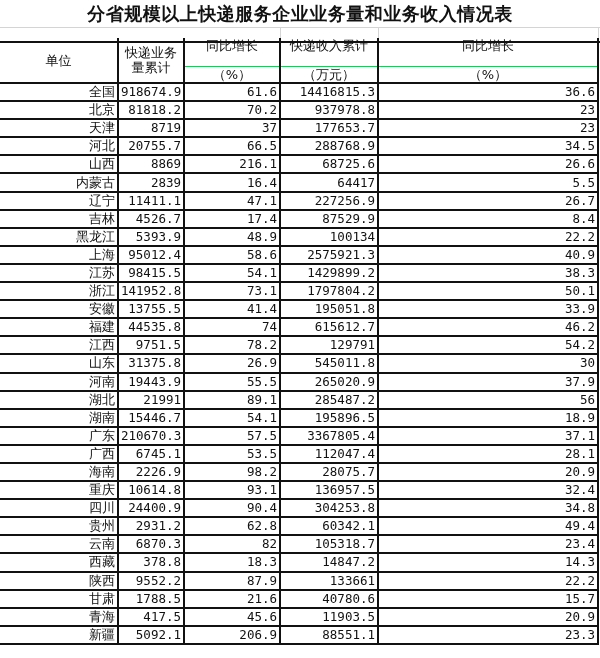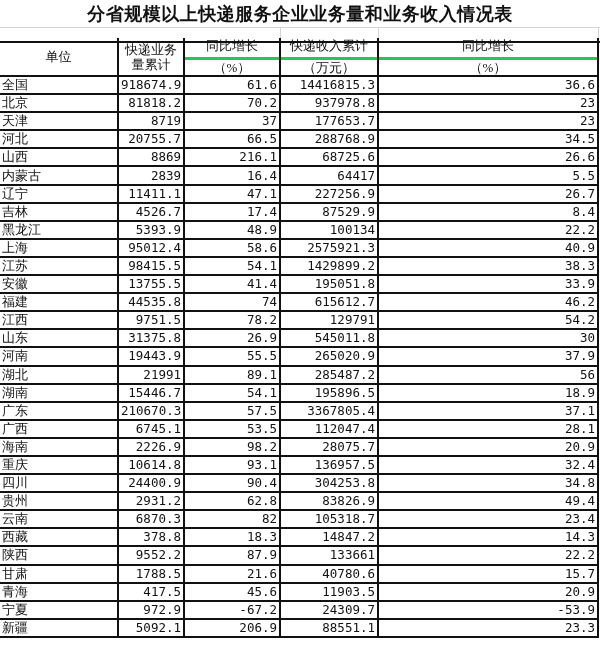--- a/index.html
+++ b/index.html
@@ -14,24 +14,24 @@
   .blank .g { position:absolute; top:0; height:13px; border-left:1px solid #d4d4d4; }
   table { position:absolute; left:0; top:38px; border-collapse:collapse; table-layout:fixed; width:598px; }
   col.c1 { width:118px; } col.c2 { width:66px; } col.c3 { width:96px; }
   col.c4 { width:98px; } col.c5 { width:220px; }
   th, td { border-left:2px solid #111; border-right:2px solid #111; border-bottom:2px solid #111;
            padding:0 2px; font-weight:normal; white-space:nowrap; overflow:hidden; }
   th:first-child, td:first-child { border-left:none; }
   th { font-family:"DejaVu Sans","Liberation Sans",sans-serif; font-size:13px; height:34px;
        vertical-align:middle; text-align:center; line-height:15px; }
   th .l1 { display:block; }
-  th .l2 { display:block;font-family:Liberation Serif, serif; }
-  th.split .l1 { border-bottom:3px solid #22c55e; padding-bottom:4px; margin:0 -2px; }
+  th .l2 { display:block; }
+  th.split .l1 { border-bottom:1px solid #22c55e; padding-bottom:13px; margin:0 -2px; }
   td { height:16.1px; font-size:12.5px; line-height:16px; text-align:right; }
-  td.name { text-align:left; font-family:"DejaVu Sans","Liberation Sans",sans-serif; font-size:13px; }
+  td.name { text-align:right; font-family:"DejaVu Sans","Liberation Sans",sans-serif; font-size:13px; }
 </style>
 </head>
 <body>
 
 <div class="title">分省规模以上快递服务企业业务量和业务收入情况表</div>
 
 <div class="blank">
   <div class="g" style="left:280px"></div>
   <div class="g" style="left:378px"></div>
   <div class="g" style="left:598px"></div>
@@ -138,20 +138,27 @@
         <td>40.9</td>
       </tr>
       <tr>
         <td class="name">江苏</td>
         <td>98415.5</td>
         <td>54.1</td>
         <td>1429899.2</td>
         <td>38.3</td>
       </tr>
       <tr>
+        <td class="name">浙江</td>
+        <td>141952.8</td>
+        <td>73.1</td>
+        <td>1797804.2</td>
+        <td>50.1</td>
+      </tr>
+      <tr>
         <td class="name">安徽</td>
         <td>13755.5</td>
         <td>41.4</td>
         <td>195051.8</td>
         <td>33.9</td>
       </tr>
       <tr>
         <td class="name">福建</td>
         <td>44535.8</td>
         <td>74</td>
@@ -225,21 +232,21 @@
         <td class="name">四川</td>
         <td>24400.9</td>
         <td>90.4</td>
         <td>304253.8</td>
         <td>34.8</td>
       </tr>
       <tr>
         <td class="name">贵州</td>
         <td>2931.2</td>
         <td>62.8</td>
-        <td>83826.9</td>
+        <td>60342.1</td>
         <td>49.4</td>
       </tr>
       <tr>
         <td class="name">云南</td>
         <td>6870.3</td>
         <td>82</td>
         <td>105318.7</td>
         <td>23.4</td>
       </tr>
       <tr>
@@ -264,27 +271,20 @@
         <td>15.7</td>
       </tr>
       <tr>
         <td class="name">青海</td>
         <td>417.5</td>
         <td>45.6</td>
         <td>11903.5</td>
         <td>20.9</td>
       </tr>
       <tr>
-        <td class="name">宁夏</td>
-        <td>972.9</td>
-        <td>-67.2</td>
-        <td>24309.7</td>
-        <td>-53.9</td>
-      </tr>
-      <tr>
         <td class="name">新疆</td>
         <td>5092.1</td>
         <td>206.9</td>
         <td>88551.1</td>
         <td>23.3</td>
       </tr>
     </tbody>
 </table>
 
 </body></html>

